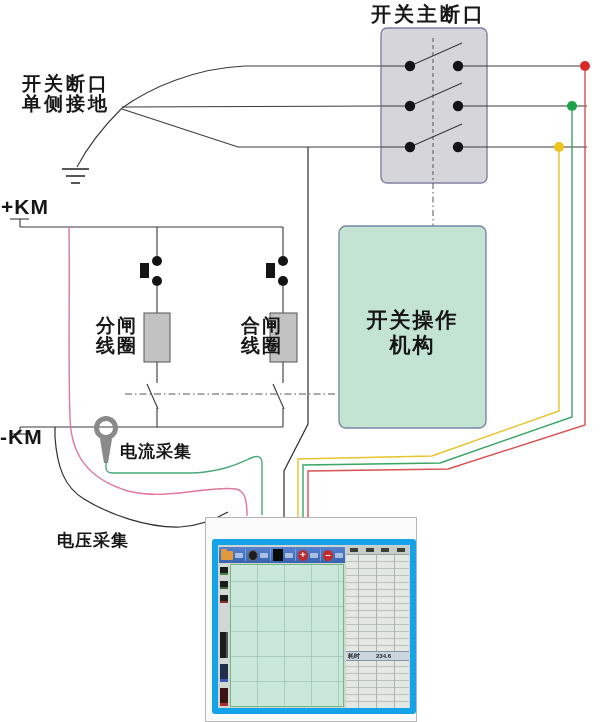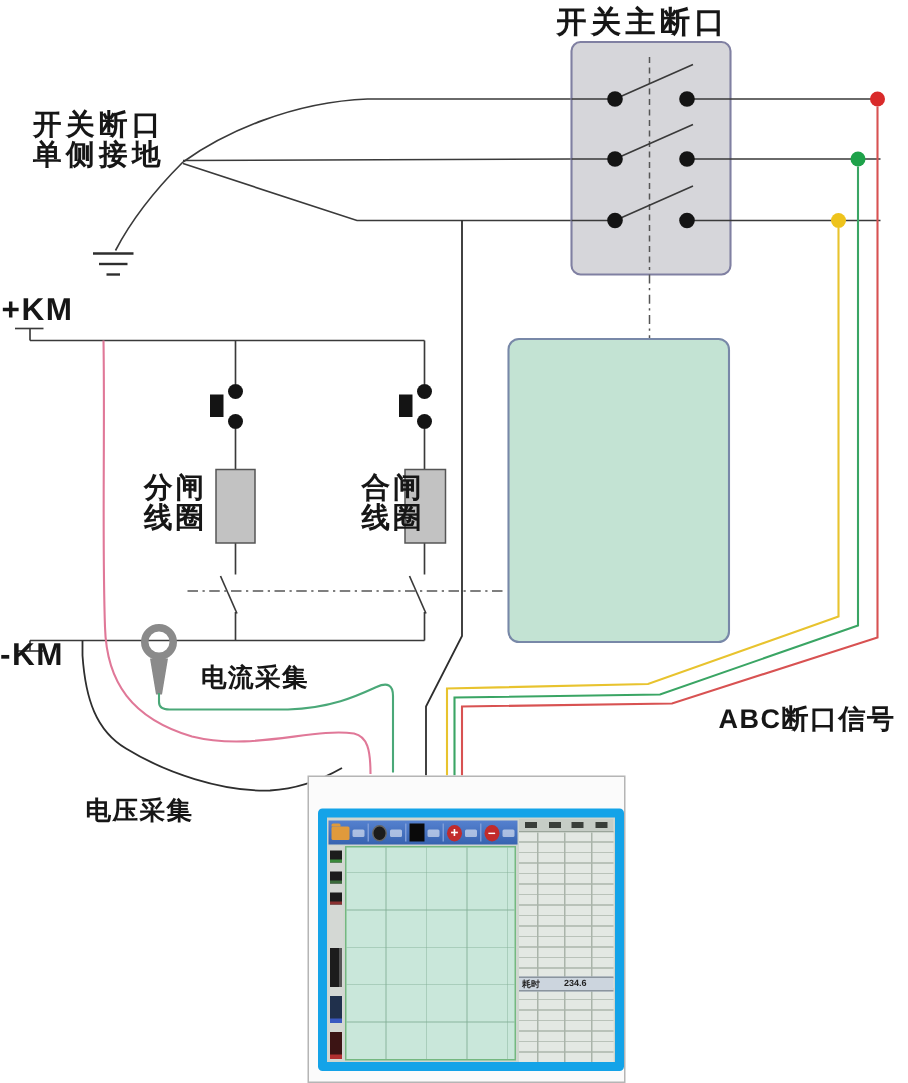--- a/index.html
+++ b/index.html
@@ -15,21 +15,21 @@
          font-family:"Liberation Sans","DejaVu Sans",sans-serif;color:#111;}
   #wires{position:absolute;left:0;top:0;z-index:1;}
   .lbl{position:absolute;z-index:3;font-weight:bold;white-space:pre-line;color:#161616;}
   .t-title{left:371px;top:1px;font-size:20px;letter-spacing:3px;}
   .t-ground{left:22px;top:74px;font-size:19px;line-height:20px;letter-spacing:3px;}
   .t-kmp{left:1px;top:195px;font-size:21px;letter-spacing:1px;}
   .t-kmm{left:0px;top:425px;font-size:21px;letter-spacing:1px;}
   .t-open{left:96px;top:316px;font-size:19px;line-height:20px;letter-spacing:2px;text-align:center;}
   .t-close{left:221px;top:316px;font-size:19px;line-height:20px;letter-spacing:2px;margin-left:20px;}
   .t-mech{left:339px;top:307px;width:147px;text-align:center;font-size:21px;line-height:25px;letter-spacing:2px;}
-  .t-cur{left:134px;top:440px;font-size:17px;letter-spacing:1px;}
+  .t-cur{left:120px;top:440px;font-size:17px;letter-spacing:1px;}
   .t-vol{left:57px;top:529px;font-size:17px;letter-spacing:1px;}
   .t-abc{left:479px;top:467px;font-size:18px;letter-spacing:1px;}
 
   
   .k{stroke:var(--line);stroke-width:1.1;fill:none;}
   .kd{stroke:#555;fill:none;stroke-width:1;}
   .wa{stroke:var(--phase-a-wire);stroke-width:1.4;fill:none;}
   .wb{stroke:var(--phase-b-wire);stroke-width:1.4;fill:none;}
   .wc{stroke:var(--phase-c-wire);stroke-width:1.4;fill:none;}
   .wp{stroke:var(--trip-wire-pink);stroke-width:1.4;fill:none;}
@@ -156,23 +156,24 @@
 
   <div class="lbl t-title">开关主断口</div>
   <div class="lbl t-ground">开关断口
 单侧接地</div>
   <div class="lbl t-kmp">+KM</div>
   <div class="lbl t-kmm">-KM</div>
   <div class="lbl t-open">分闸
 线圈</div>
   <div class="lbl t-close">合闸
 线圈</div>
+  <div class="lbl t-mech">开关操作
+机构</div>
   <div class="lbl t-cur">电流采集</div>
   <div class="lbl t-vol">电压采集</div>
-  <div class="lbl t-abc">ABC断口信号</div>
 
   <div class="card">
     <div class="frame">
       <div class="photo">
         <div class="tbar">
           <span class="ic-folder"></span>
             <span class="smudge"></span>
           <span class="tsep"></span>
           <span class="ic-rec"></span>
             <span class="smudge"></span>

